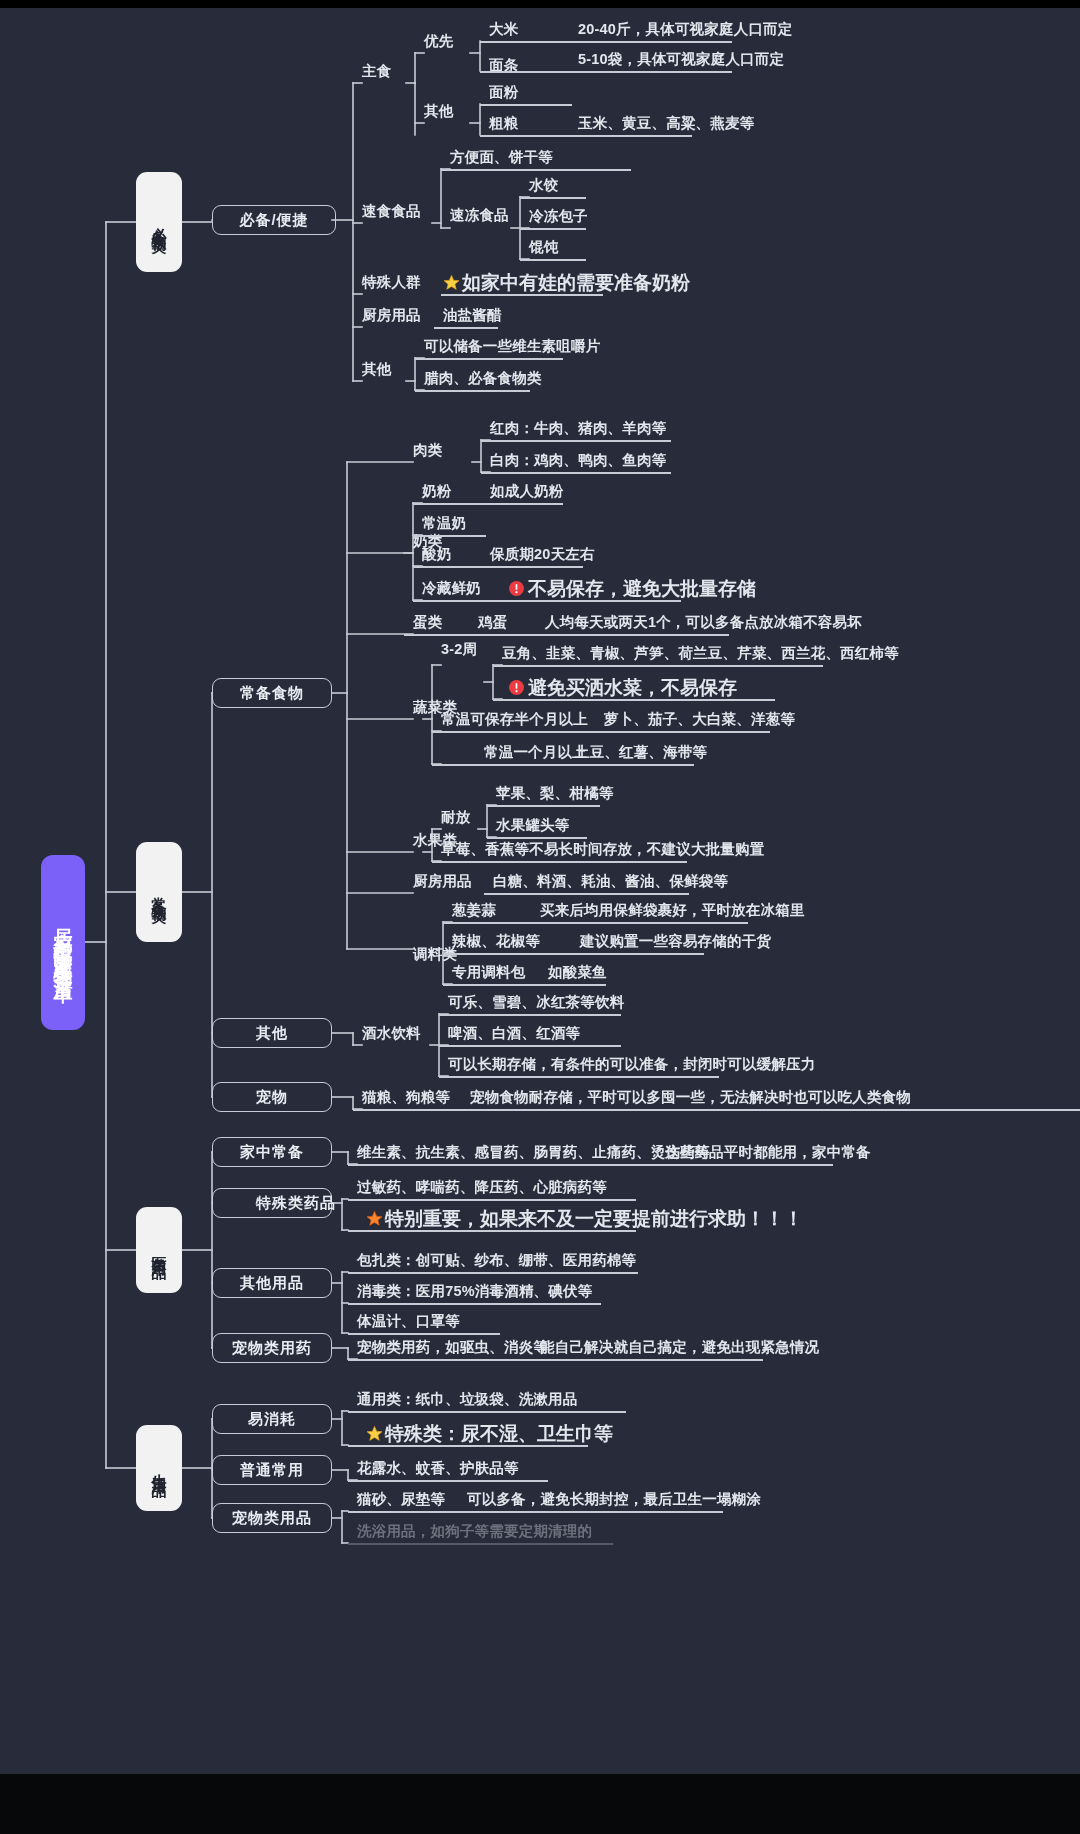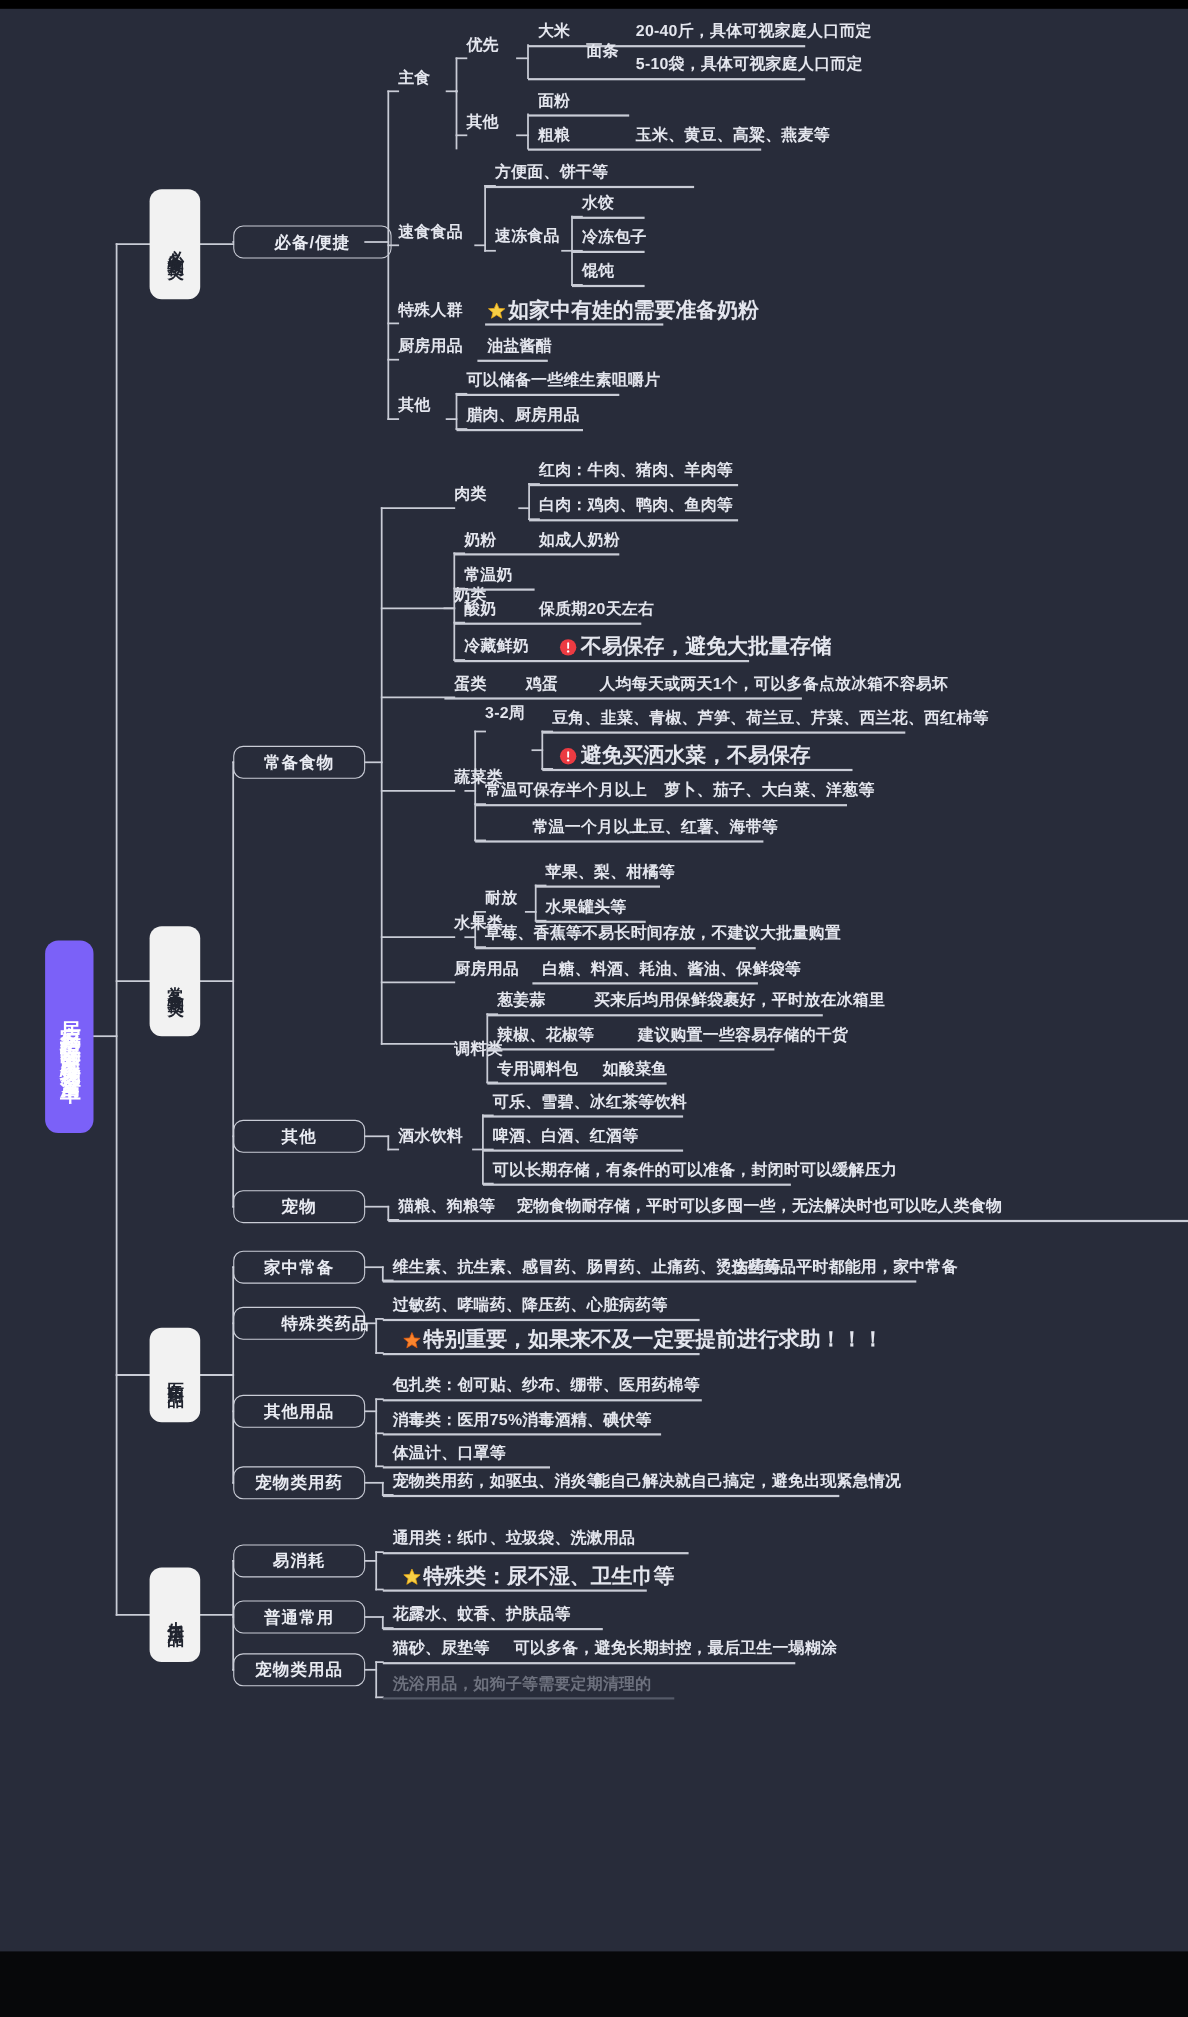--- a/index.html
+++ b/index.html
@@ -196,41 +196,41 @@
         <path d="M342 1543 H348" fill="none" stroke="#c9ccd6" stroke-width="1.6" stroke-linecap="square"></path>
       </svg></div>
 
   <div class="root-node" style="left:41px;top:855px;width:44px;height:175px;">居家封控隔离准备物资清单</div>
 
   <div class="l2-node" style="left:136px;top:172px;width:46px;height:100px;">必备食物类</div>
   <div class="l2-node" style="left:136px;top:842px;width:46px;height:100px;">常备食物类</div>
   <div class="l2-node" style="left:136px;top:1207px;width:46px;height:86px;">医药用品</div>
   <div class="l2-node" style="left:136px;top:1425px;width:46px;height:86px;">生活用品</div>
 
-  <div class="l3-node" style="left:212px;top:205px;width:144px;height:30px;text-align:right;">必备/便捷</div>
+  <div class="l3-node" style="left:212px;top:205px;width:124px;height:30px;text-align:right;">必备/便捷</div>
   <div class="l3-node" style="left:212px;top:678px;width:120px;height:30px;">常备食物</div>
   <div class="l3-node" style="left:212px;top:1018px;width:120px;height:30px;">其他</div>
   <div class="l3-node" style="left:212px;top:1082px;width:120px;height:30px;">宠物</div>
   <div class="l3-node" style="left:212px;top:1137px;width:120px;height:30px;">家中常备</div>
   <div class="l3-node" style="left:212px;top:1188px;width:120px;height:30px;padding-left:48px;">特殊类药品</div>
   <div class="l3-node" style="left:212px;top:1268px;width:120px;height:30px;">其他用品</div>
   <div class="l3-node" style="left:212px;top:1333px;width:120px;height:30px;">宠物类用药</div>
   <div class="l3-node" style="left:212px;top:1404px;width:120px;height:30px;">易消耗</div>
   <div class="l3-node" style="left:212px;top:1455px;width:120px;height:30px;">普通常用</div>
   <div class="l3-node" style="left:212px;top:1503px;width:120px;height:30px;">宠物类用品</div>
 
   <div class="leaf" style="left:362px;top:64px;">主食</div>
   <div class="leaf" style="left:424px;top:34px;">优先</div>
   <div class="leaf" style="left:424px;top:104px;">其他</div>
 
   <div class="leaf" style="left:489px;top:22px;">大米</div>
   <div class="leaf" style="left:578px;top:22px;">20-40斤，具体可视家庭人口而定</div>
   <div class="ul" style="left:480px;top:41px;width:252px;"></div>
 
-  <div class="leaf" style="left:489px;top:40px;margin-left:44px;">面条</div>
+  <div class="leaf" style="left:489px;top:58px;">面条</div>
   <div class="leaf" style="left:578px;top:52px;">5-10袋，具体可视家庭人口而定</div>
   <div class="ul" style="left:480px;top:71px;width:252px;"></div>
 
   <div class="leaf" style="left:489px;top:85px;">面粉</div>
   <div class="ul" style="left:480px;top:104px;width:92px;"></div>
 
   <div class="leaf" style="left:489px;top:116px;">粗粮</div>
   <div class="leaf" style="left:578px;top:116px;">玉米、黄豆、高粱、燕麦等</div>
   <div class="ul" style="left:480px;top:135px;width:212px;"></div>
 
@@ -257,21 +257,21 @@
   </div>
   <div class="ul" style="left:441px;top:294px;width:162px;"></div>
 
   <div class="leaf" style="left:362px;top:308px;">厨房用品</div>
   <div class="leaf" style="left:443px;top:308px;">油盐酱醋</div>
   <div class="ul" style="left:434px;top:327px;width:64px;"></div>
 
   <div class="leaf" style="left:362px;top:362px;">其他</div>
   <div class="leaf" style="left:424px;top:339px;">可以储备一些维生素咀嚼片</div>
   <div class="ul" style="left:415px;top:358px;width:148px;"></div>
-  <div class="leaf" style="left:424px;top:371px;">腊肉、厨房用品</div>
+  <div class="leaf" style="left:424px;top:371px;">腊肉、必备食物类</div>
   <div class="ul" style="left:415px;top:390px;width:115px;"></div>
 
   <div class="leaf" style="left:413px;top:443px;">肉类</div>
   <div class="leaf" style="left:490px;top:421px;">红肉：牛肉、猪肉、羊肉等</div>
   <div class="ul" style="left:481px;top:440px;width:190px;"></div>
   <div class="leaf" style="left:490px;top:453px;">白肉：鸡肉、鸭肉、鱼肉等</div>
   <div class="ul" style="left:481px;top:472px;width:190px;"></div>
 
   <div class="leaf" style="left:413px;top:534px;">奶类</div>
   <div class="leaf" style="left:422px;top:484px;">奶粉</div>

